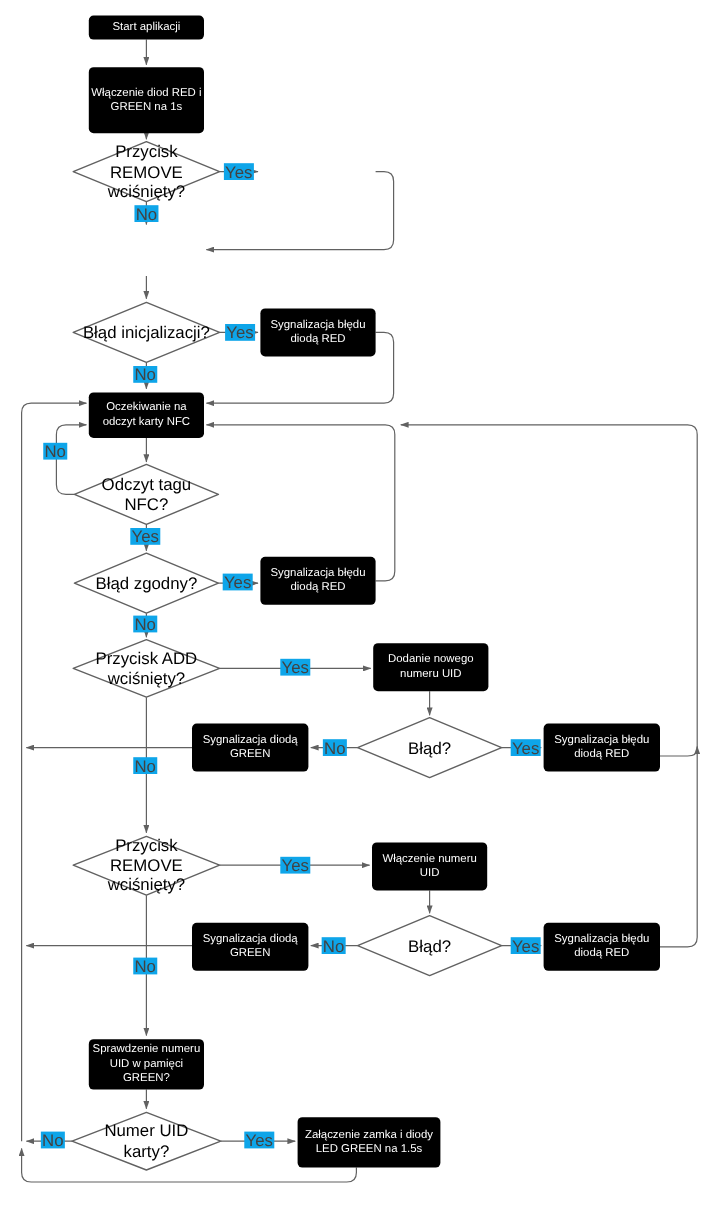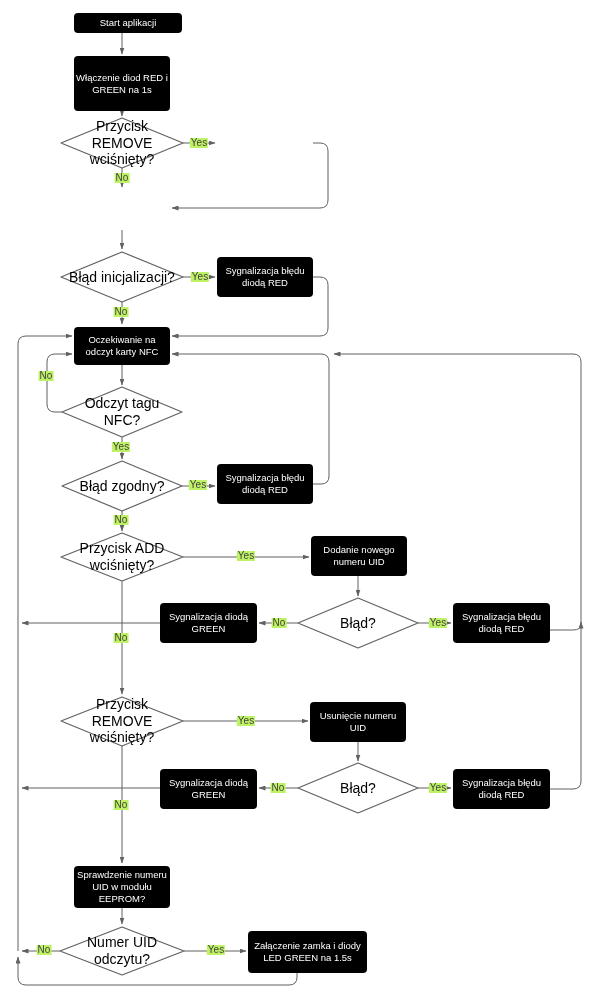--- a/index.html
+++ b/index.html
@@ -4,22 +4,22 @@
 <style>
   html,body{margin:0;padding:0;background:#ffffff;}
   .canvas{position:relative;width:600px;height:1006px;background:#ffffff;
           font-family:"Liberation Sans",sans-serif;overflow:hidden;}
   .edges{position:absolute;left:0;top:0;width:600px;height:1006px;}
   .box{position:absolute;background:#000000;color:#ffffff;border-radius:4px;
        display:flex;align-items:center;justify-content:center;text-align:center;
        font-size:9.5px;line-height:1.25;padding:2px;box-sizing:border-box;}
   .dlabel{position:absolute;display:flex;align-items:center;justify-content:center;
           text-align:center;font-size:14px;line-height:1.2;color:#000000;}
-  .elabel{position:absolute;transform:translate(-50%,-50%);font-size:10px;
-          color:#424242;background:#bef264;padding:0 1px;line-height:1;}
+  .elabel{position:absolute;transform:translate(-50%,-50%);font-size:14px;
+          color:#424242;background:#0ea5e9;padding:0 1px;line-height:1;}
 </style>
 </head>
 <body>
 
 <div class="canvas">
 
   <svg class="edges" viewBox="0 0 600 1006" xmlns="http://www.w3.org/2000/svg">
     <defs>
       <marker id="arw" markerWidth="7" markerHeight="5" refX="6.5" refY="2.5" orient="auto">
         <path d="M0 0 L7 2.5 L0 5 Z" fill="#616161"></path>
@@ -67,43 +67,43 @@
       <polygon points="122,387 182,412 122,437 62,412"></polygon>
       <polygon points="122,461 182,486 122,511 62,486"></polygon>
       <polygon points="122,533 183,557 122,581 61,557"></polygon>
       <polygon points="358,598 418,623 358,648 298,623"></polygon>
       <polygon points="122,697 183,721 122,746 61,721"></polygon>
       <polygon points="358,763 418,788 358,813 298,788"></polygon>
       <polygon points="122,927 184,951 122,975 60,951"></polygon>
     </g>
   </svg>
 
-  <div class="box" style="left:74px;top:13px;width:108px;height:20px">Start aplikacji</div>
+  <div class="box" style="left:74px;top:13px;width:96px;height:20px">Start aplikacji</div>
   <div class="box" style="left:74px;top:56px;width:96px;height:55px">Włączenie diod RED i GREEN na 1s</div>
   <div class="box" style="left:217px;top:257px;width:96px;height:40px">Sygnalizacja błędu diodą RED</div>
   <div class="box" style="left:74px;top:327px;width:96px;height:38px">Oczekiwanie na odczyt karty NFC</div>
   <div class="box" style="left:217px;top:464px;width:96px;height:40px">Sygnalizacja błędu diodą RED</div>
   <div class="box" style="left:311px;top:536px;width:96px;height:40px">Dodanie nowego numeru UID</div>
   <div class="box" style="left:160px;top:603px;width:97px;height:40px">Sygnalizacja diodą GREEN</div>
   <div class="box" style="left:453px;top:603px;width:97px;height:40px">Sygnalizacja błędu diodą RED</div>
-  <div class="box" style="left:310px;top:702px;width:96px;height:40px">Usunięcie numeru UID</div>
+  <div class="box" style="left:310px;top:702px;width:96px;height:40px">Włączenie numeru UID</div>
   <div class="box" style="left:160px;top:769px;width:97px;height:40px">Sygnalizacja diodą GREEN</div>
   <div class="box" style="left:453px;top:769px;width:97px;height:40px">Sygnalizacja błędu diodą RED</div>
-  <div class="box" style="left:74px;top:866px;width:96px;height:42px">Sprawdzenie numeru UID w modułu EEPROM?</div>
+  <div class="box" style="left:74px;top:866px;width:96px;height:42px">Sprawdzenie numeru UID w pamięci GREEN?</div>
   <div class="box" style="left:248px;top:931px;width:119px;height:42px">Załączenie zamka i diody LED GREEN na 1.5s</div>
 
   <div class="dlabel" style="left:66px;top:128px;width:112px;height:30px">Przycisk REMOVE wciśnięty?</div>
   <div class="dlabel" style="left:66px;top:262px;width:112px;height:30px">Błąd inicjalizacji?</div>
   <div class="dlabel" style="left:66px;top:397px;width:112px;height:30px">Odczyt tagu NFC?</div>
   <div class="dlabel" style="left:66px;top:471px;width:112px;height:30px">Błąd zgodny?</div>
   <div class="dlabel" style="left:66px;top:542px;width:112px;height:30px">Przycisk ADD wciśnięty?</div>
   <div class="dlabel" style="left:302px;top:608px;width:112px;height:30px">Błąd?</div>
   <div class="dlabel" style="left:66px;top:706px;width:112px;height:30px">Przycisk REMOVE wciśnięty?</div>
   <div class="dlabel" style="left:302px;top:773px;width:112px;height:30px">Błąd?</div>
-  <div class="dlabel" style="left:66px;top:936px;width:112px;height:30px">Numer UID odczytu?</div>
+  <div class="dlabel" style="left:66px;top:936px;width:112px;height:30px">Numer UID karty?</div>
 
   <div class="elabel" style="left:199px;top:143px">Yes</div>
   <div class="elabel" style="left:122px;top:178px">No</div>
   <div class="elabel" style="left:200px;top:277px">Yes</div>
   <div class="elabel" style="left:121px;top:312px">No</div>
   <div class="elabel" style="left:46px;top:376px">No</div>
   <div class="elabel" style="left:121px;top:447px">Yes</div>
   <div class="elabel" style="left:198px;top:485px">Yes</div>
   <div class="elabel" style="left:121px;top:520px">No</div>
   <div class="elabel" style="left:246px;top:556px">Yes</div>

